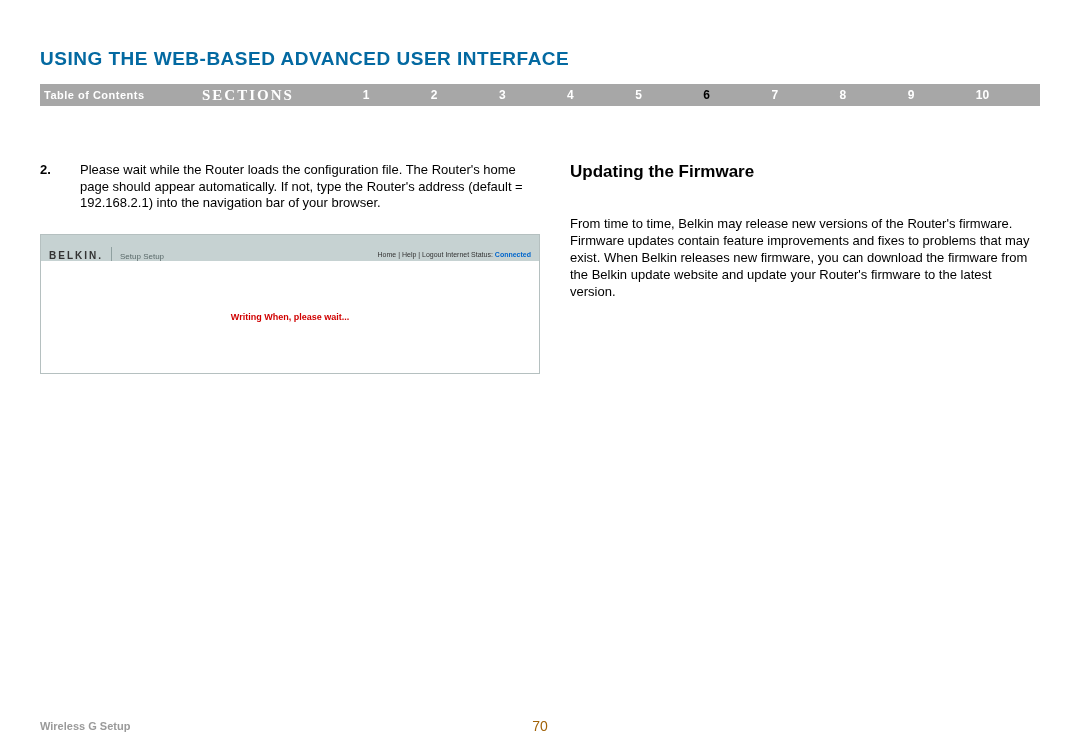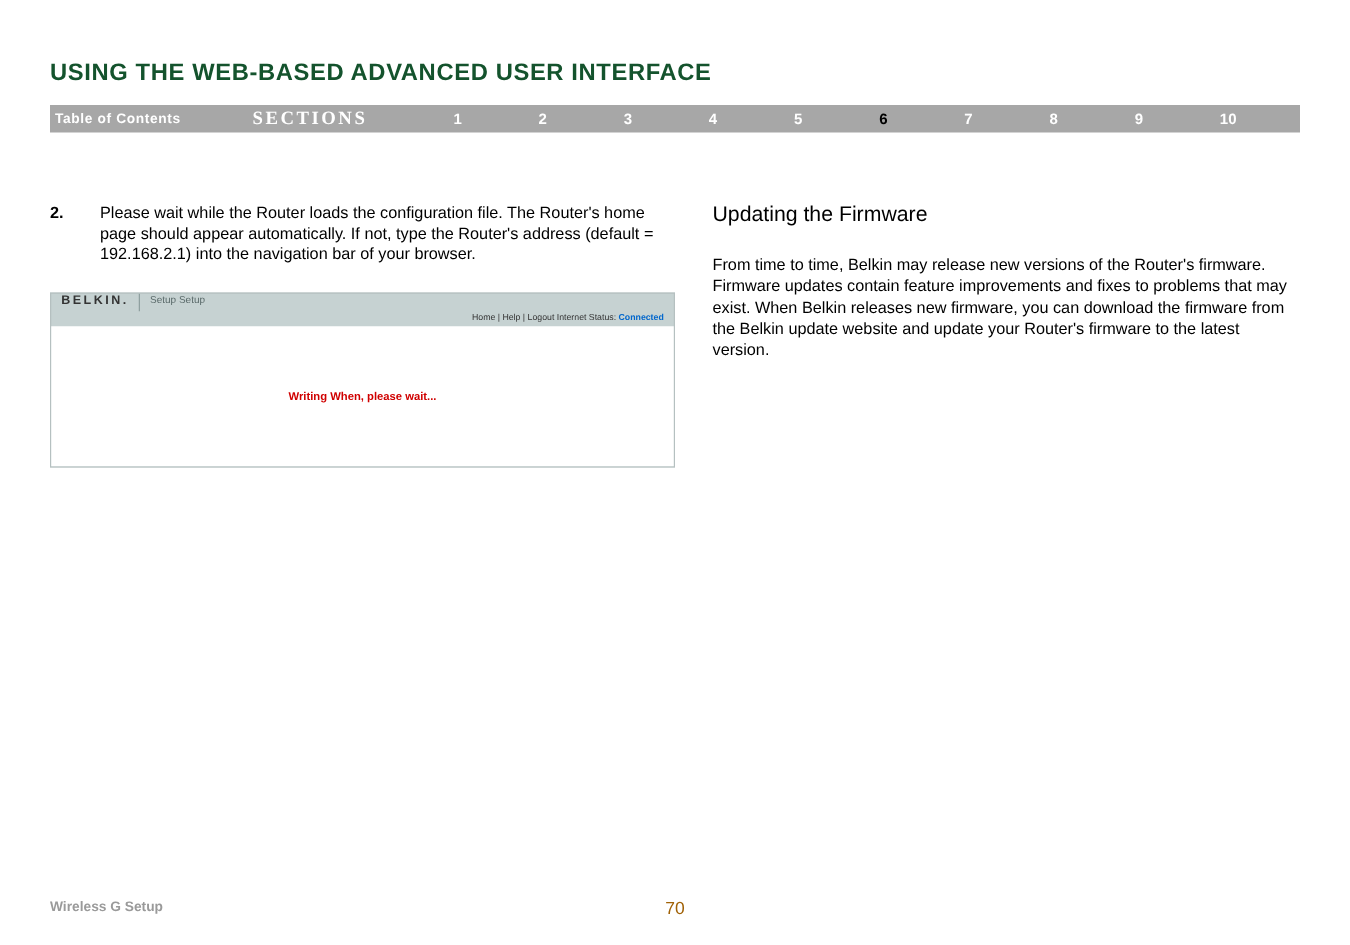--- a/index.html
+++ b/index.html
@@ -11,21 +11,21 @@
     position: relative;
     color: #000;
   }
   .page {
     padding: 48px 40px 0 40px;
   }
   .page-title {
     font-size: 19px;
     font-weight: bold;
     letter-spacing: 0.5px;
-    color: #14532d;
+    color: #0369a1;
     margin-bottom: 14px;
   }
   .nav-bar {
     background: #a7a7a7;
     height: 22px;
     display: flex;
     align-items: center;
     font-size: 11px;
     font-weight: bold;
     color: #fff;
@@ -86,21 +86,21 @@
     margin-left: 0;
     width: 500px;
     background: #c6d2d2;
     border: 1px solid #b5c0c0;
     position: relative;
     height: 140px;
   }
   .ss-header {
     height: 26px;
     display: flex;
-    align-items: flex-start;
+    align-items: flex-end;
     padding: 0 8px;
     font-size: 8px;
     color: #555;
     position: relative;
   }
   .ss-logo {
     font-weight: bold;
     letter-spacing: 2px;
     font-size: 10px;
     color: #333;
@@ -133,22 +133,22 @@
     align-items: center;
     justify-content: center;
   }
   .ss-msg {
     color: #d00000;
     font-weight: bold;
     font-size: 9px;
   }
   .subheading {
     font-size: 17px;
-    font-weight: normal;
-    margin-bottom: 22px;
+    font-weight: bold;
+    margin-bottom: 34px;
   }
   .body-text {
     font-size: 13px;
     line-height: 1.3;
   }
   .footer {
     position: absolute;
     left: 40px;
     right: 40px;
     bottom: 24px;

